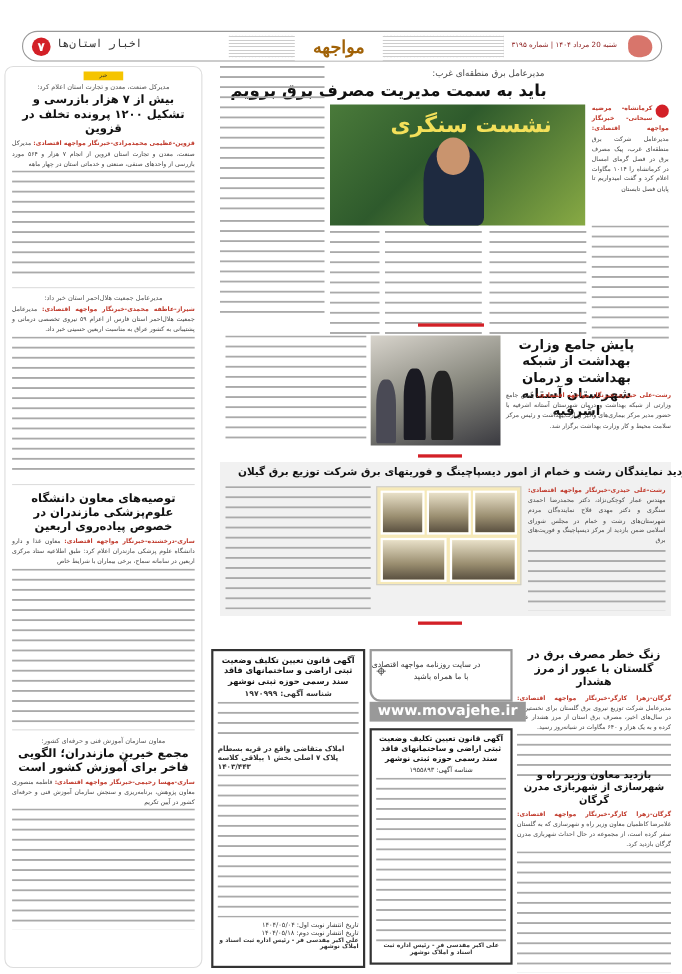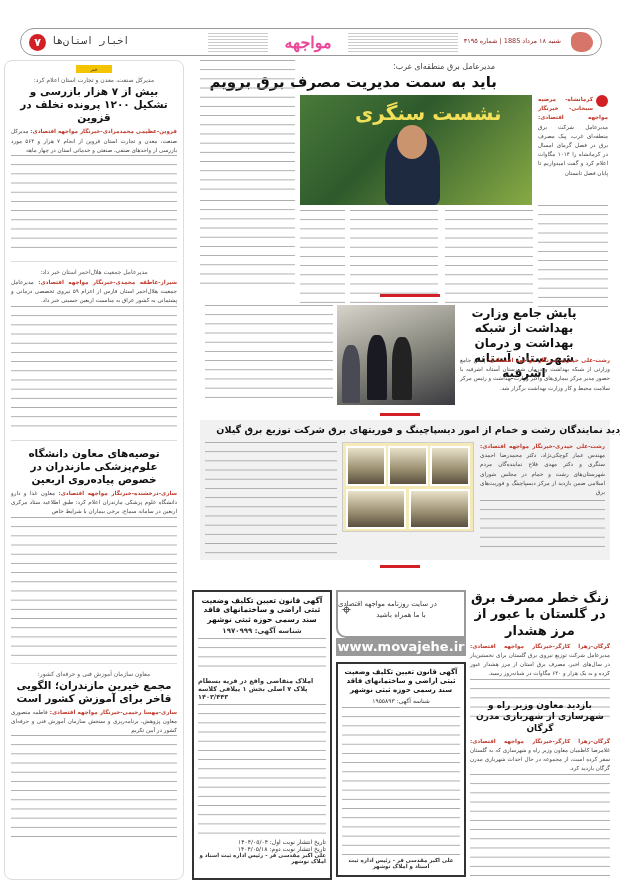--- a/index.html
+++ b/index.html
@@ -3,21 +3,21 @@
 <meta charset="utf-8">
 <style>
 *{box-sizing:border-box;margin:0;padding:0}
 html,body{width:620px;height:885px;background:#fff;overflow:hidden}
 body{position:relative;font-family:"DejaVu Sans",sans-serif;direction:rtl;color:#333}
 .abs{position:absolute}
 .header{left:20px;top:28px;width:582px;height:28px;border:1px solid #999;border-radius:14px;background:#fff}
 .h-page-num{left:8px;top:5px;width:17px;height:17px;border-radius:50%;background:#d32027;color:#fff;font-size:11px;text-align:center;line-height:17px;font-weight:bold}
 .h-section{left:30px;top:6px;font-size:10px;color:#333;font-family:Liberation Mono, monospace}
 .h-logo-bg{left:187px;top:3px;width:250px;height:20px;background-image:repeating-linear-gradient(0deg,#ccc 0 1px,#fff 1px 3px),repeating-linear-gradient(90deg,#ccc 0 1px,transparent 1px 3px)}
-.h-logo{left:247px;top:2px;width:80px;height:24px;background:#fff;color:#ec4899;font-family:"DejaVu Serif",serif;font-size:16px;text-align:center;line-height:24px;font-weight:bold}
+.h-logo{left:247px;top:2px;width:80px;height:24px;background:#fff;color:#a16207;font-family:"DejaVu Serif",serif;font-size:16px;text-align:center;line-height:24px;font-weight:bold}
 .h-date{right:40px;top:8px;font-size:6.5px;color:#8a1a1a}
 .h-map{right:8px;top:3px;width:22px;height:20px;background:#d8756b;border-radius:40% 60% 50% 45%}
 .col-left{left:4px;top:60px;width:180px;height:820px;border:1px solid #ddd;border-radius:8px;background:#fff;padding:4px 6px}
 .tag{display:block;margin:0 auto 3px;width:36px;height:8px;background:#f5c400;font-size:5px;text-align:center;line-height:8px;color:#333}
 .kicker{font-size:6px;color:#555;text-align:center;margin:2px 0}
 .headline{font-family:"DejaVu Sans",sans-serif;font-weight:bold;text-align:center;color:#111;line-height:1.25}
 .hl-sm{font-size:10.5px}
 .hl-md{font-size:12px}
 .hl-lg{font-size:15px}
 .body{font-size:5.6px;line-height:9.2px;text-align:justify;color:#444}
@@ -33,21 +33,21 @@
 .url-band{background:#999;color:#fff;font-size:13px;font-weight:bold;text-align:center;position:absolute;direction:ltr}
 </style>
 </head>
 <body>
 
 <div class="abs header">
   <div class="abs h-page-num">۷</div>
   <div class="abs h-section">اخبار استان‌ها</div>
   <div class="abs h-logo-bg"></div>
   <div class="abs h-logo">مواجهه</div>
-  <div class="abs h-date">شنبه ۱۸ مرداد 1885 | شماره ۳۱۹۵</div>
+  <div class="abs h-date">شنبه 20 مرداد ۱۴۰۴ | شماره ۳۱۹۵</div>
   <div class="abs h-map"></div>
 </div>
 
 <div class="abs col-left">
   <span class="tag">خبر</span>
   <div class="kicker">مدیرکل صنعت، معدن و تجارت استان اعلام کرد:</div>
   <div class="headline hl-sm">بیش از ۷ هزار بازرسی و تشکیل ۱۲۰۰ پرونده تخلف در قزوین</div>
   <div class="body" style="margin-top:3px">
     <span class="byline">قزوین-عظیمی محمدمرادی-خبرنگار مواجهه اقتصادی:</span>
     <span>مدیرکل صنعت، معدن و تجارت استان قزوین از انجام ۷ هزار و ۵۶۴ مورد بازرسی از واحدهای صنفی، صنعتی و خدماتی استان در چهار ماهه</span>
@@ -134,21 +134,21 @@
   <div class="photo3" style="left:45px;top:3px;width:40px;height:40px"></div>
   <div class="photo3" style="left:87px;top:3px;width:40px;height:40px"></div>
   <div class="photo3" style="left:3px;top:46px;width:60px;height:40px"></div>
   <div class="photo3" style="left:66px;top:46px;width:61px;height:40px"></div>
 </div>
 <div class="abs lines" style="left:205px;top:442px;width:132px;height:112px"></div>
 <div class="abs lines" style="left:480px;top:500px;width:125px;height:55px"></div>
 
 <div class="redbar" style="left:380px;top:565px;width:40px"></div>
 <div class="abs" style="left:470px;top:590px;width:140px">
-  <div class="headline" style="font-size:13px">زنگ خطر مصرف برق در گلستان با عبور از مرز هشدار</div>
+  <div class="headline" style="font-size:10px">زنگ خطر مصرف برق در گلستان با عبور از مرز هشدار</div>
   <div class="body" style="margin-top:3px">
     <span class="byline">گرگان-زهرا کارگر-خبرنگار مواجهه اقتصادی:</span>
     <span>مدیرعامل شرکت توزیع نیروی برق گلستان برای نخستین‌بار در سال‌های اخیر، مصرف برق استان از مرز هشدار عبور کرده و به یک هزار و ۶۴۰ مگاوات در شبانه‌روز رسید.</span>
   </div>
   <div class="lines" style="height:40px"></div>
 </div>
 
 <div class="abs" style="left:470px;top:700px;width:140px">
   <div class="headline" style="font-size:9px">بازدید معاون وزیر راه و شهرسازی از شهربازی مدرن گرگان</div>
   <div class="body" style="margin-top:3px">
@@ -156,21 +156,21 @@
     <span>غلامرضا کاظمیان معاون وزیر راه و شهرسازی که به گلستان سفر کرده است، از مجموعه در حال احداث شهربازی مدرن گرگان بازدید کرد.</span>
   </div>
   <div class="lines" style="height:110px"></div>
 </div>
 
 <div class="abs" style="left:336px;top:590px;width:130px;height:48px;border:2px solid #999;border-radius:0 0 0 10px;background:#fff">
   <div style="font-size:7px;text-align:left;margin-top:8px;font-family:'DejaVu Serif',serif;color:#333">در سایت روزنامه مواجهه اقتصادی</div>
   <div style="font-size:7px;text-align:center;margin-top:3px;font-family:'DejaVu Serif',serif;color:#333">با ما همراه باشید</div>
   <div style="position:absolute;left:4px;top:8px;font-size:16px;color:#444">⌖</div>
 </div>
-<div class="url-band" style="left:336px;top:638px;width:130px;height:18px;line-height:18px">www.movajehe.ir</div>
+<div class="url-band" style="left:336px;top:638px;width:142px;height:18px;line-height:18px">www.movajehe.ir</div>
 
 <div class="ad-box" style="left:336px;top:662px;width:130px;height:215px;padding:4px">
   <div class="headline" style="font-size:7px">آگهی قانون تعیین تکلیف وضعیت ثبتی اراضی و ساختمانهای فاقد سند رسمی حوزه ثبتی نوشهر</div>
   <div style="font-size:6px;text-align:center;margin:3px 0">شناسه آگهی: ۱۹۵۵۸۹۳</div>
   <div class="lines" style="height:150px"></div>
   <div style="font-size:5.5px;text-align:center;font-weight:bold">علی اکبر مقدسی فر - رئیس اداره ثبت اسناد و املاک نوشهر</div>
 </div>
 
 <div class="ad-box" style="left:192px;top:590px;width:140px;height:290px;padding:4px">
   <div class="headline" style="font-size:7.5px">آگهی قانون تعیین تکلیف وضعیت ثبتی اراضی و ساختمانهای فاقد سند رسمی حوزه ثبتی نوشهر</div>

